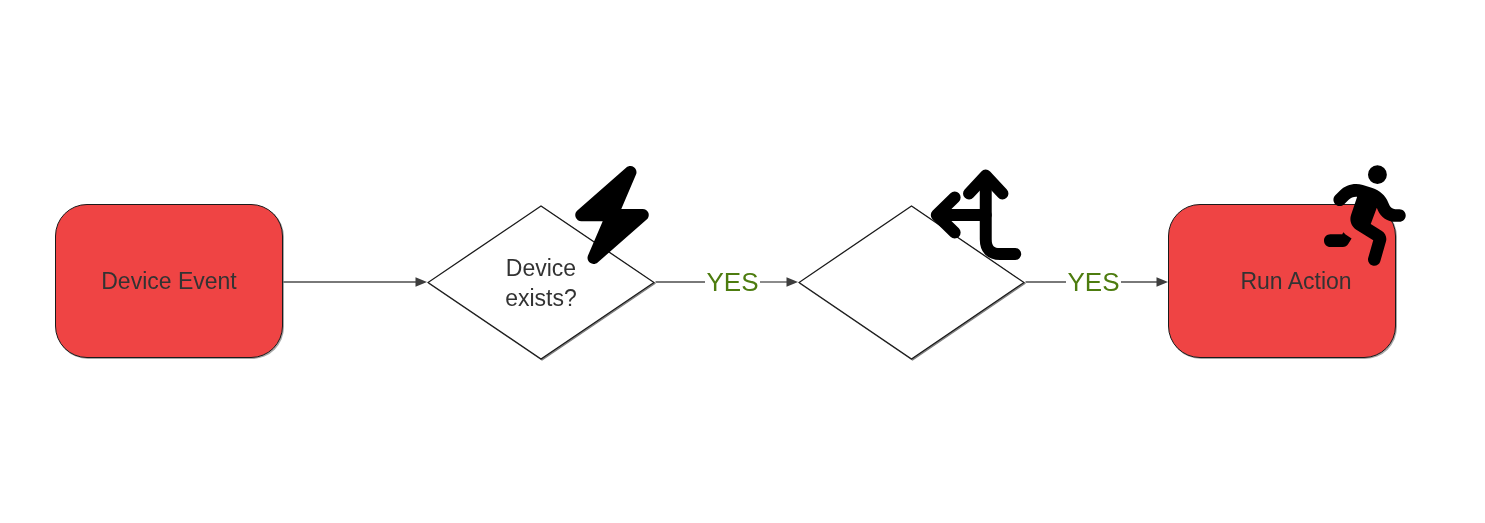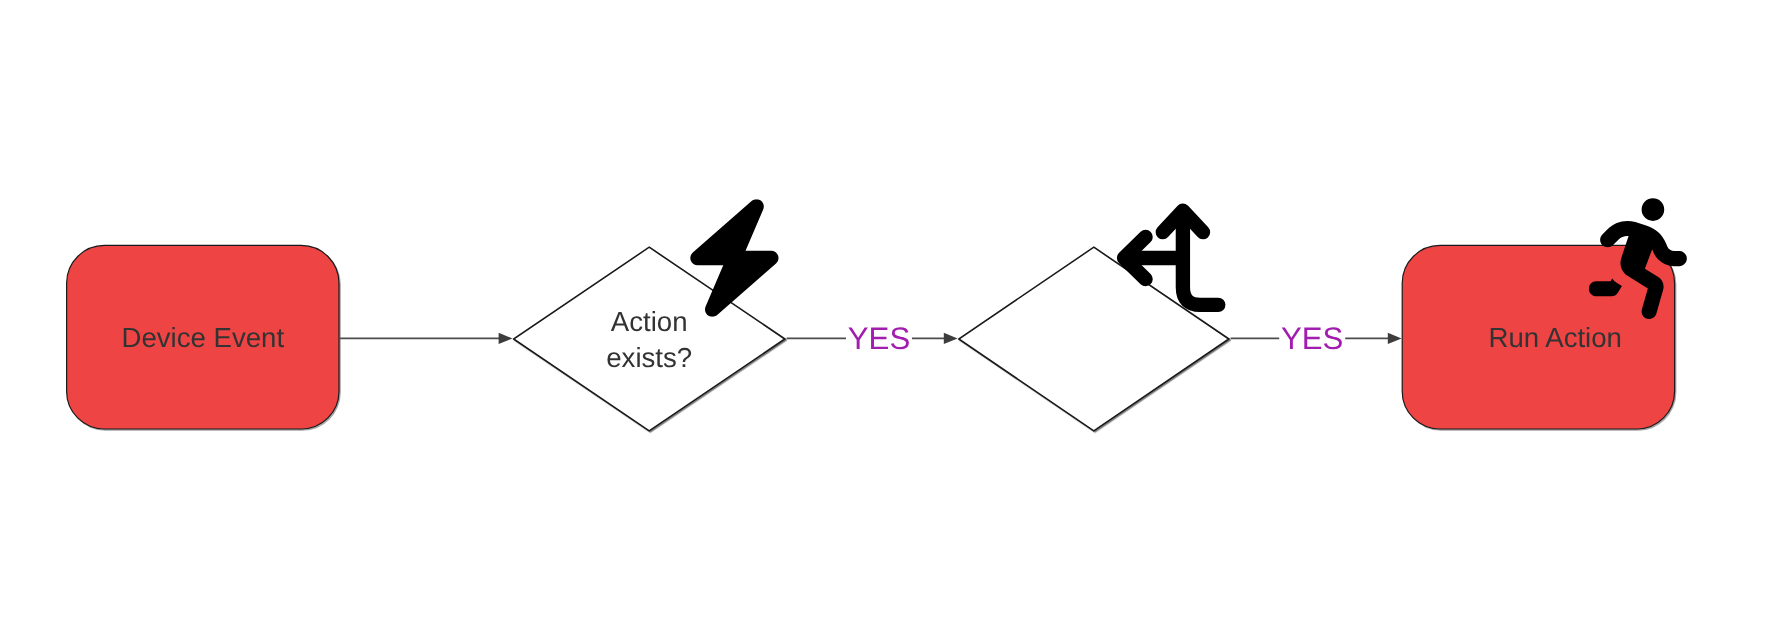--- a/index.html
+++ b/index.html
@@ -39,21 +39,21 @@
     text-align: center;
     white-space: nowrap;
   }
   .node-label span { display: block; }
 
   .edge-label {
     position: absolute;
     height: 32px;
     line-height: 32px;
     font-size: 26px;
-    color: #a21caf;
+    color: #4d7c0f;
     text-align: center;
     white-space: nowrap;
     z-index: 3;
   }
 
   .icon { position: absolute; z-index: 4; }
   .icon-fill path, .icon-fill circle { fill: #000000; }
   .icon-stroke path {
     fill: none;
     stroke: #000000;
@@ -86,21 +86,21 @@
 
   <div class="node rect-node" style="left:55px; top:204px; width:228px; height:154px;">
     <div class="node-label">Device Event</div>
   </div>
 
   <div class="node diamond-node" style="left:427px; top:205px; width:228px; height:155px;">
     <svg class="diamond-shape" width="228" height="155" viewBox="0 0 228 155">
       <polygon points="114,1 227,77.5 114,154 1,77.5"></polygon>
     </svg>
     <div class="node-label">
-      <span>Action</span>
+      <span>Device</span>
       <span>exists?</span>
     </div>
   </div>
 
   <div class="node diamond-node" style="left:798px; top:205px; width:227px; height:155px;">
     <svg class="diamond-shape" width="227" height="155" viewBox="0 0 227 155">
       <polygon points="113.5,1 226,77.5 113.5,154 1,77.5"></polygon>
     </svg>
   </div>
 

